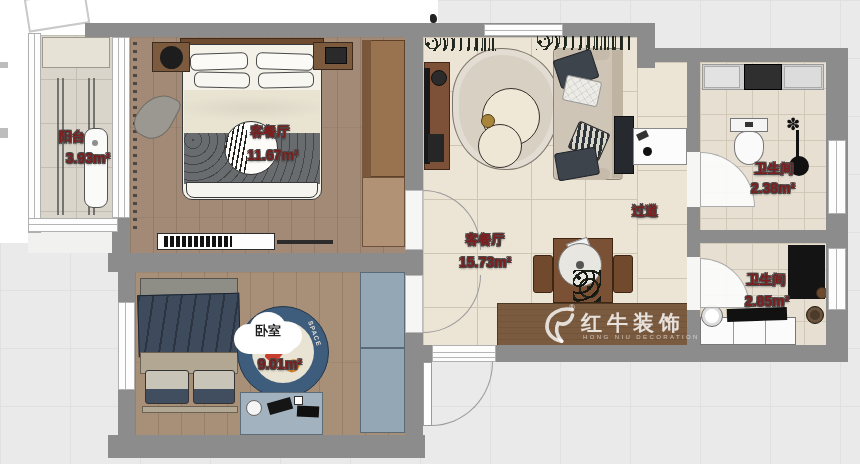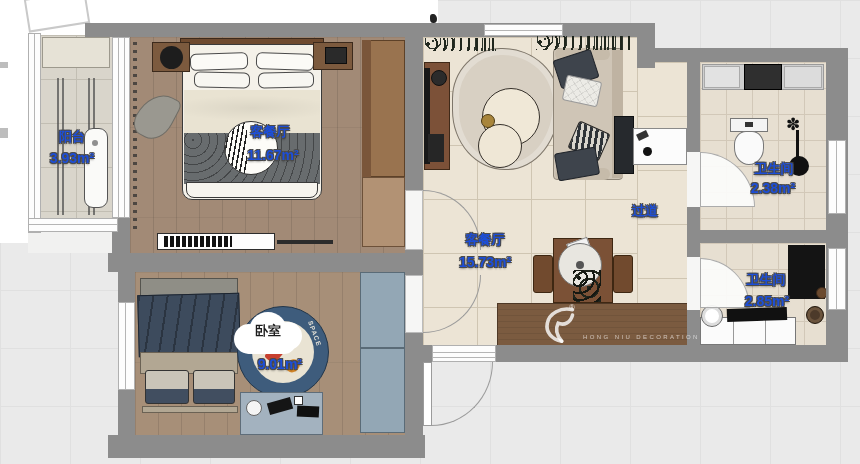--- a/index.html
+++ b/index.html
@@ -17,21 +17,21 @@
                      linear-gradient(90deg,#cfc5b2 1px,transparent 1px);
     background-size:54px 54px;}
   .floor-bath{background:#e7dfd1;
     background-image:linear-gradient(#d2c8b8 1px,transparent 1px),
                      linear-gradient(90deg,#d2c8b8 1px,transparent 1px);
     background-size:26px 26px;}
   .floor-balcony{background:#d9d5cb;
     background-image:linear-gradient(#c2beb3 1px,transparent 1px),
                      linear-gradient(90deg,#c2beb3 1px,transparent 1px);
     background-size:36px 44px;}
-  .rlabel{color:#1d4ed8;font-weight:bold;font-size:13px;text-align:center;white-space:nowrap;
+  .rlabel{color:#7f1d1d;font-weight:bold;font-size:13px;text-align:center;white-space:nowrap;
     text-shadow:-1px -1px 0 #4a4a4a,1px -1px 0 #4a4a4a,-1px 1px 0 #4a4a4a,1px 1px 0 #4a4a4a,0 2px 2px rgba(0,0,0,.35);
     z-index:40;}
   .rarea{font-size:14px;}
   .arc{border:0 solid #9b9b9b;background:transparent;z-index:22;}
   .fan{background:rgba(252,252,251,.92);border:1px solid #ababab;z-index:21;}
   .garland{background-image:repeating-radial-gradient(circle at 4px 6px,#20261d 0 2px,transparent 2px 8px),
            repeating-radial-gradient(circle at 9px 3px,#2c332a 0 1.5px,transparent 1.5px 7px);z-index:18;}
   .wm-cn{color:rgba(255,255,255,.82);font-weight:bold;font-size:21px;letter-spacing:5px;white-space:nowrap;z-index:35;}
   .wm-en{color:rgba(255,255,255,.62);font-size:6px;letter-spacing:2.4px;white-space:nowrap;z-index:35;}
   .wm-r{color:rgba(255,255,255,.8);font-size:8px;z-index:35;}
@@ -179,20 +179,21 @@
 
   <div style="left:497px;top:303px;width:200px;height:44px;background:#7b5b40;border:1px solid #4e3826;
        background-image:repeating-linear-gradient(0deg,rgba(0,0,0,.08) 0 1px,transparent 1px 6px);"></div>
   <div style="left:541px;top:305px;width:36px;height:40px;z-index:35;">
     <svg width="36" height="40" viewBox="0 0 40 44">
       <path d="M35 5 C22 2 9 9 7 20 C5 30 12 38 23 40" fill="none" stroke="rgba(255,255,255,.8)" stroke-width="4" stroke-linecap="round"></path>
       <path d="M23 40 C17 33 16 26 19 20 C26 23 33 19 35 11" fill="none" stroke="rgba(255,255,255,.8)" stroke-width="4" stroke-linecap="round"></path>
     </svg>
   </div>
   <div class="wm-r" style="left:569px;top:303px;">®</div>
+  <div class="wm-cn" style="left:581px;top:309px;">红牛装饰</div>
   <div class="wm-en" style="left:583px;top:334px;">HONG NIU DECORATION</div>
 
   <div class="wall" style="left:85px;top:23px;width:570px;height:14px;"></div>
   <div class="wall" style="left:637px;top:23px;width:18px;height:45px;"></div>
   <div class="wall" style="left:650px;top:48px;width:198px;height:14px;"></div>
   <div class="wall" style="left:826px;top:62px;width:22px;height:300px;"></div>
   <div class="wall" style="left:423px;top:345px;width:425px;height:17px;"></div>
   <div class="wall" style="left:405px;top:37px;width:18px;height:308px;"></div>
   <div class="wall" style="left:405px;top:345px;width:18px;height:113px;"></div>
   <div class="wall" style="left:108px;top:253px;width:315px;height:19px;"></div>
@@ -233,21 +234,21 @@
   <div class="fan" style="left:700px;top:258px;width:50px;height:50px;border-radius:0 100% 0 0;"></div>
 
   <div style="left:234px;top:312px;width:68px;height:44px;z-index:38;">
     <div class="cloud-part" style="left:0;top:12px;width:30px;height:30px;"></div>
     <div class="cloud-part" style="left:15px;top:0;width:38px;height:38px;"></div>
     <div class="cloud-part" style="left:40px;top:10px;width:28px;height:28px;"></div>
     <div class="cloud-part" style="left:6px;top:18px;width:56px;height:24px;border-radius:12px;"></div>
   </div>
 
   <div class="rlabel" style="left:48px;top:128px;width:48px;">阳台</div>
-  <div class="rlabel rarea" style="left:40px;top:150px;width:64px;">3.93m²</div>
+  <div class="rlabel rarea" style="left:56px;top:150px;width:64px;">3.93m²</div>
   <div class="rlabel" style="left:240px;top:123px;width:60px;">客餐厅</div>
   <div class="rlabel rarea" style="left:238px;top:147px;width:70px;">11.67m²</div>
   <div style="left:250px;top:322px;width:36px;color:#1c1c1c;font-weight:bold;font-size:13px;text-align:center;z-index:39;">卧室</div>
   <div class="rlabel rarea" style="left:238px;top:356px;width:64px;text-align:right;">9.01m²</div>
   <div class="rlabel" style="left:455px;top:231px;width:60px;">客餐厅</div>
   <div class="rlabel rarea" style="left:450px;top:254px;width:70px;">15.73m²</div>
   <div class="rlabel" style="left:622px;top:202px;width:46px;">过道</div>
   <div class="rlabel" style="left:746px;top:160px;width:56px;">卫生间</div>
   <div class="rlabel rarea" style="left:742px;top:180px;width:62px;">2.38m²</div>
   <div class="rlabel" style="left:738px;top:271px;width:56px;">卫生间</div>

